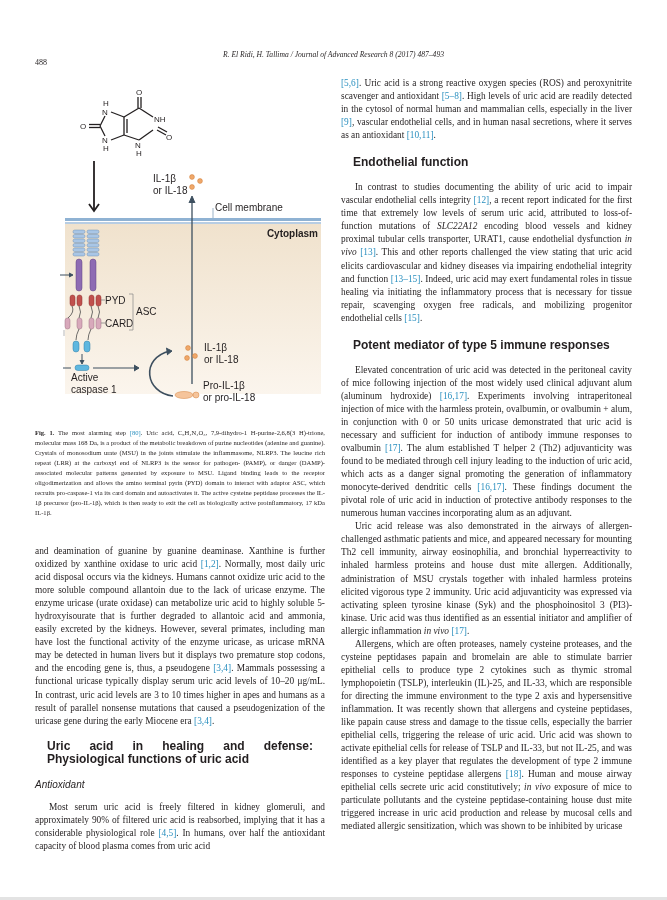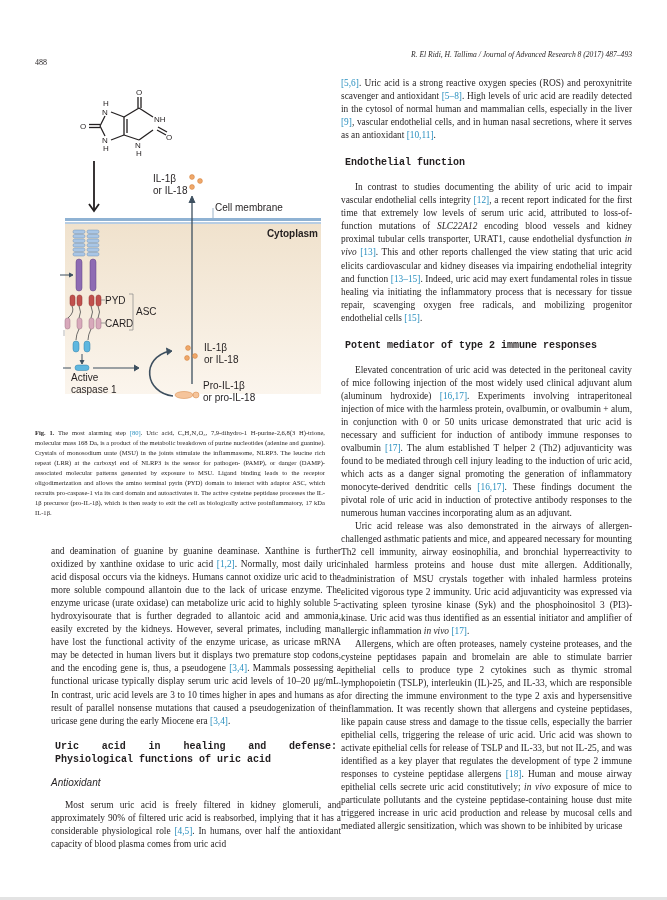--- a/index.html
+++ b/index.html
@@ -1,36 +1,36 @@
 <!DOCTYPE html>
 <html><head>
 <meta charset="utf-8">
 <style>
   html, body { margin: 0; padding: 0; background: #ffffff; }
   body { width: 667px; height: 900px; position: relative; overflow: hidden;
          font-family: "Liberation Serif", serif; color: #231f20; }
   .page-bottom { position: absolute; left: 0; right: 0; top: 897px; height: 3px; background: #e3e3e3; }
   .running-head { position: absolute; top: 50px; left: 35px; right: 35px; height: 12px; font-size: 8px; }
   .page-num { position: absolute; left: 0; top: 8px; font-family: "Liberation Serif", serif; }
-  .journal-line { position: absolute; left: 0; right: 0; text-align: right; font-style: italic; font-size: 7.6px; }
+  .journal-line { position: absolute; left: 0; right: 0; text-align: center; font-style: italic; font-size: 7.6px; }
 
   .col { position: absolute; font-size: 9.35px; line-height: 13.05px; text-align: justify; }
   .col-right { left: 341px; width: 291px; top: 77px; }
 
   .figure { position: absolute; left: 35px; top: 78px; width: 290px; height: 345px; }
   .caption { position: absolute; left: 35px; top: 428px; width: 290px; font-size: 6.55px; line-height: 10.05px; text-align: justify; }
   .caption b { font-weight: bold; }
 
   .cite { color: #2a8fbf; }
   p { margin: 0; }
   .indent { text-indent: 14px; font-family: Liberation Serif, serif; }
-  h3 { font-family: Liberation Mono, monospace; font-weight: bold; font-size: 10px; margin: 4px; line-height: 13px; }
+  h3 { font-family: Liberation Sans, sans-serif; font-weight: bold; font-size: 12px; margin: 12px; line-height: 13px; }
   h4 { font-family: "Liberation Sans", sans-serif; font-style: italic; font-weight: normal; font-size: 10px; margin: 0; line-height: 13px; }
 
-  .left-body { position: absolute; left: 51px; top: 545px; width: 290px; }
+  .left-body { position: absolute; left: 35px; top: 545px; width: 290px; }
   .svg-lbl { font-family: "Liberation Sans", sans-serif; fill: #231f20; }
 </style>
 </head>
 <body>
 
 <div class="running-head">
   <span class="page-num">488</span>
   <div class="journal-line">R. El Ridi, H. Tallima / Journal of Advanced Research 8 (2017) 487–493</div>
 </div>
 
@@ -191,21 +191,21 @@
   <p class="indent" style="margin-top:10px;"><span>Most serum uric acid is freely filtered in kidney glomeruli, and approximately 90% of filtered uric acid is reabsorbed, implying that it has a considerable physiological role </span><a class="cite">[4,5]</a><span>. In humans, over half the antioxidant capacity of blood plasma comes from uric acid</span></p>
 </div>
 
 <div class="col col-right">
   <p><a class="cite">[5,6]</a><span>. Uric acid is a strong reactive oxygen species (ROS) and peroxynitrite scavenger and antioxidant </span><a class="cite">[5–8]</a><span>. High levels of uric acid are readily detected in the cytosol of normal human and mammalian cells, especially in the liver </span><a class="cite">[9]</a><span>, vascular endothelial cells, and in human nasal secretions, where it serves as an antioxidant </span><a class="cite">[10,11]</a><span>.</span></p>
 
   <h3 style="margin-top:14px;">Endothelial function</h3>
 
   <p class="indent" style="margin-top:12px;"><span>In contrast to studies documenting the ability of uric acid to impair vascular endothelial cells integrity </span><a class="cite">[12]</a><span>, a recent report indicated for the first time that extremely low levels of serum uric acid, attributed to loss-of-function mutations of </span><i>SLC22A12</i><span> encoding blood vessels and kidney proximal tubular cells transporter, URAT1, cause endothelial dysfunction </span><i>in vivo</i><span> </span><a class="cite">[13]</a><span>. This and other reports challenged the view stating that uric acid elicits cardiovascular and kidney diseases via impairing endothelial integrity and function </span><a class="cite">[13–15]</a><span>. Indeed, uric acid may exert fundamental roles in tissue healing via initiating the inflammatory process that is necessary for tissue repair, scavenging oxygen free radicals, and mobilizing progenitor endothelial cells </span><a class="cite">[15]</a><span>.</span></p>
 
-  <h3 style="margin-top:14px;">Potent mediator of type 2 immune responses</h3>
+  <h3 style="margin-top:14px;">Potent mediator of type 5 immune responses</h3>
 
   <p class="indent" style="margin-top:12px;"><span>Elevated concentration of uric acid was detected in the peritoneal cavity of mice following injection of the most widely used clinical adjuvant alum (aluminum hydroxide) </span><a class="cite">[16,17]</a><span>. Experiments involving intraperitoneal injection of mice with the harmless protein, ovalbumin, or ovalbumin + alum, in conjunction with 0 or 50 units uricase demonstrated that uric acid is necessary and sufficient for induction of antibody immune responses to ovalbumin </span><a class="cite">[17]</a><span>. The alum established T helper 2 (Th2) adjuvanticity was found to be mediated through cell injury leading to the induction of uric acid, which acts as a danger signal promoting the generation of inflammatory monocyte-derived dendritic cells </span><a class="cite">[16,17]</a><span>. These findings document the pivotal role of uric acid in induction of protective antibody responses to the numerous human vaccines incorporating alum as an adjuvant.</span></p>
 
   <p class="indent"><span>Uric acid release was also demonstrated in the airways of allergen-challenged asthmatic patients and mice, and appeared necessary for mounting Th2 cell immunity, airway eosinophilia, and bronchial hyperreactivity to inhaled harmless proteins and house dust mite allergen. Additionally, administration of MSU crystals together with inhaled harmless proteins elicited vigorous type 2 immunity. Uric acid adjuvanticity was expressed via activating spleen tyrosine kinase (Syk) and the phosphoinositol 3 (PI3)-kinase. Uric acid was thus identified as an essential initiator and amplifier of allergic inflammation </span><i>in vivo</i><span> </span><a class="cite">[17]</a><span>.</span></p>
 
   <p class="indent"><span>Allergens, which are often proteases, namely cysteine proteases, and the cysteine peptidases papain and bromelain are able to stimulate barrier epithelial cells to produce type 2 cytokines such as thymic stromal lymphopoietin (TSLP), interleukin (IL)-25, and IL-33, which are responsible for directing the immune environment to the type 2 axis and hypersensitive inflammation. It was recently shown that allergens and cysteine peptidases, like papain cause stress and damage to the tissue cells, especially the barrier epithelial cells, triggering the release of uric acid. Uric acid was shown to activate epithelial cells for release of TSLP and IL-33, but not IL-25, and was identified as a key player that regulates the development of type 2 immune responses to cysteine peptidase allergens </span><a class="cite">[18]</a><span>. Human and mouse airway epithelial cells secrete uric acid constitutively; </span><i>in vivo</i><span> exposure of mice to particulate pollutants and the cysteine peptidase-containing house dust mite triggered increase in uric acid production and release by mucosal cells and mediated allergic sensitization, which was shown to be inhibited by uricase</span></p>
 </div>
 
 <div class="page-bottom"></div>
 

